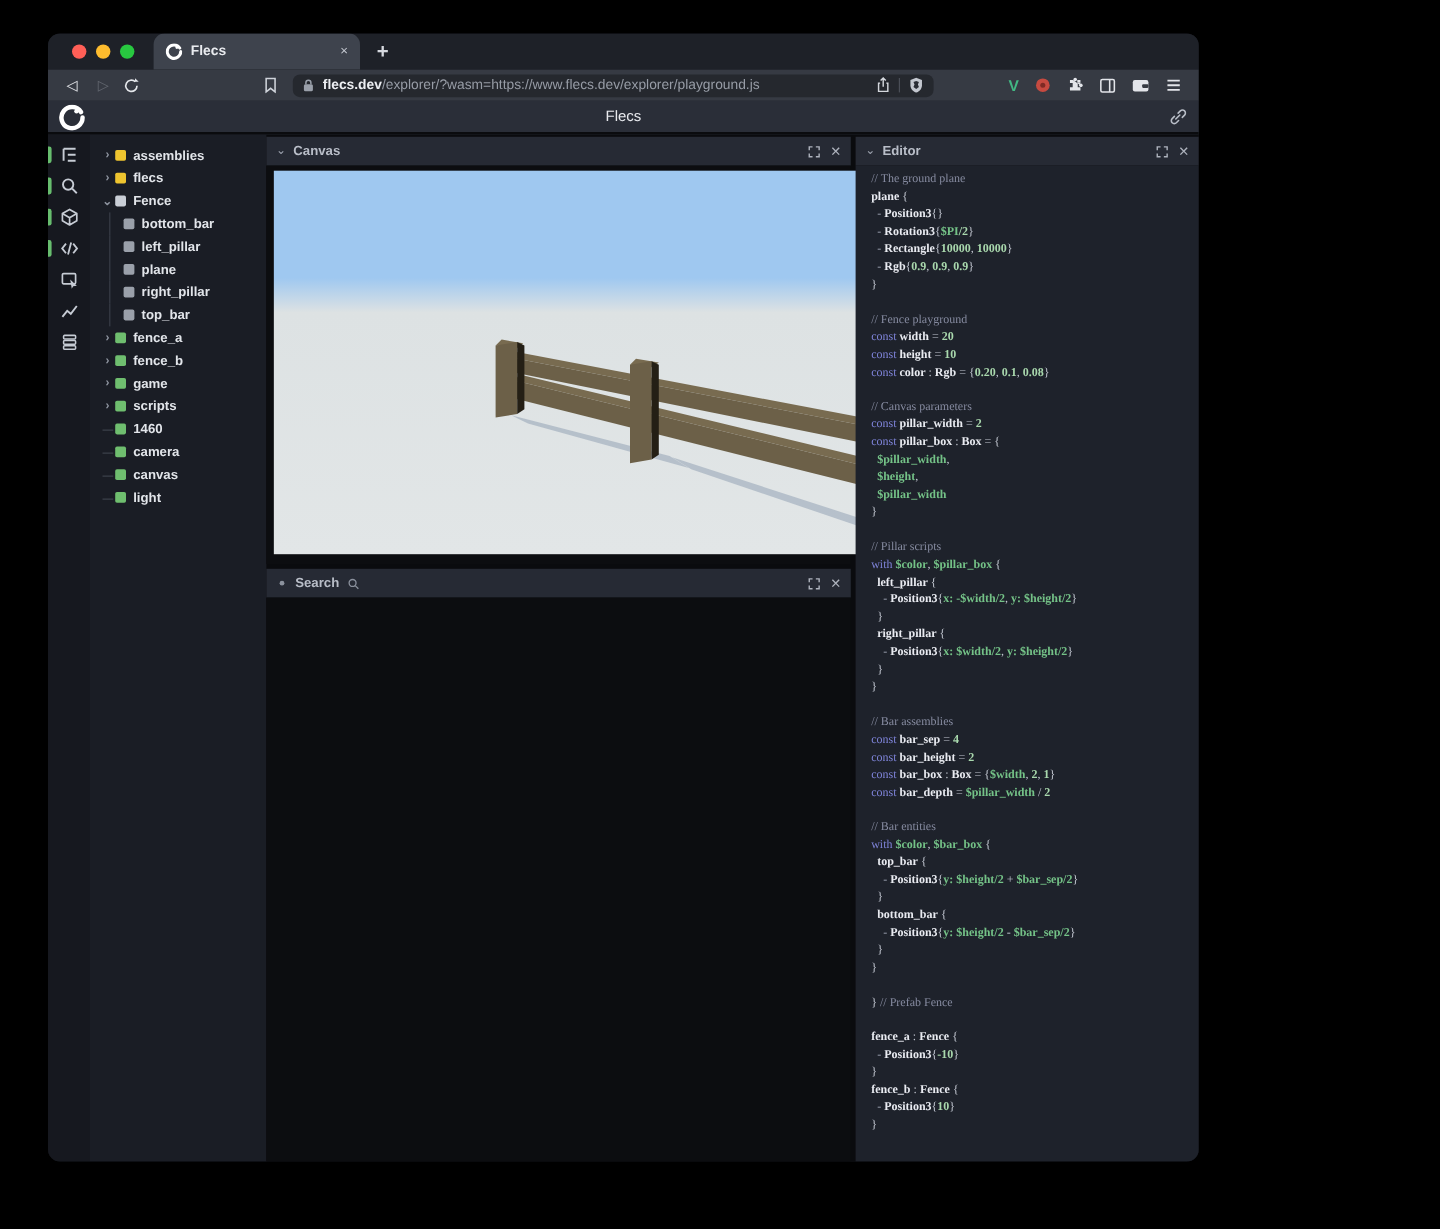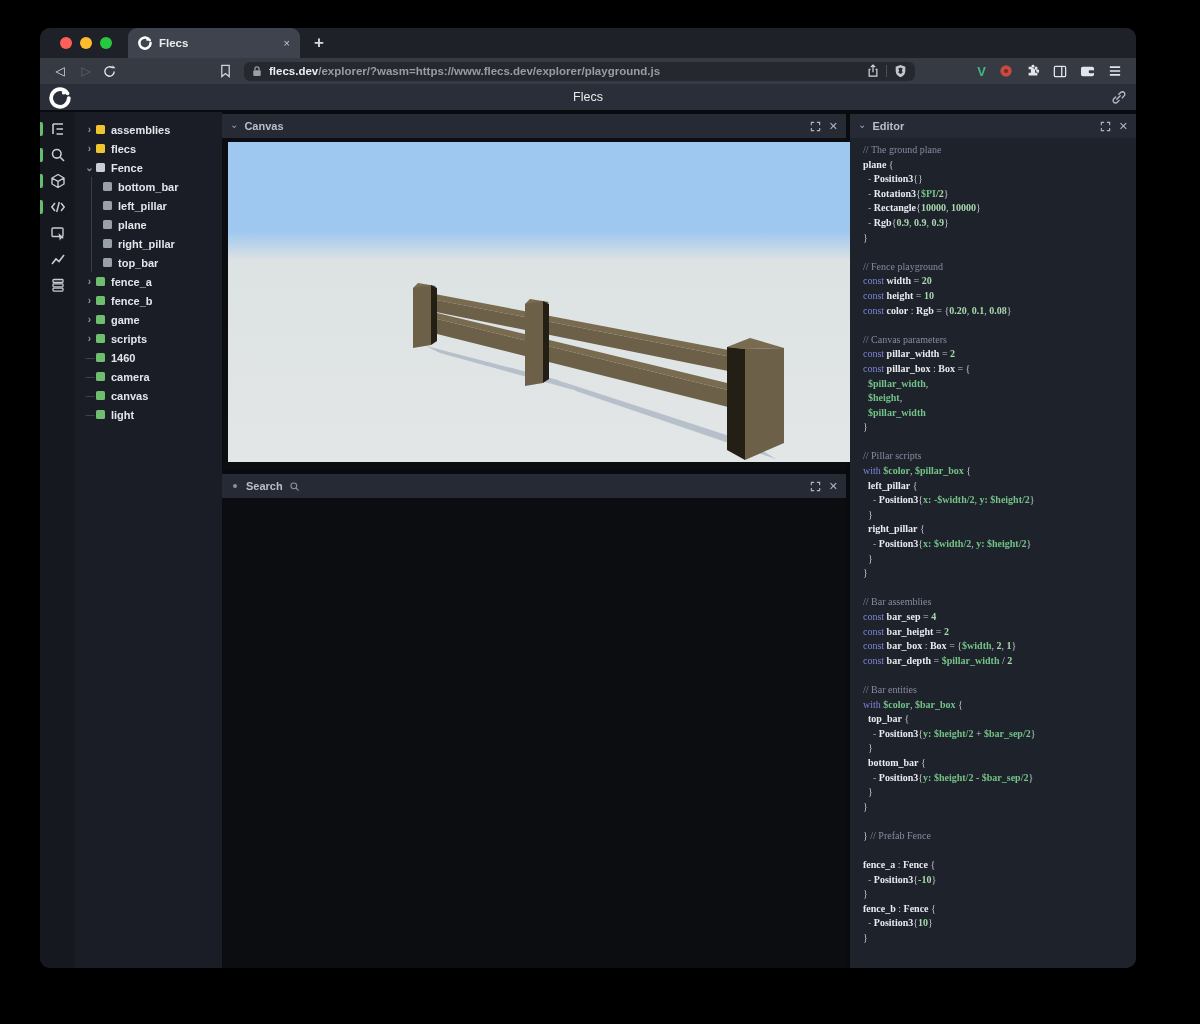--- a/index.html
+++ b/index.html
@@ -1,19 +1,19 @@
 <!DOCTYPE html>
 <html style="--accent-green: #67bd6e; --sq-yellow: #eec42f; --sq-green: #6fbe6f; --sq-white: #c9ced6; --sq-gray: #9aa0aa; --traffic-red: #ff5f57; --traffic-yellow: #febc2e; --traffic-green: #28c840; --vue-green: #42b883; --ext-red: #c64a40; --sky-top: #9fc8f0; --horizon: #dde2e3; --ground: #e2e6e7; --fence-lit: #6c6048; --fence-top: #786b50; --fence-dark: #241f15; --shadow: #8b9cb0; --code-comment: #868ba0; --code-keyword: #7e83d8; --code-ident: #e9ebf1; --code-var: #74c287; --code-num: #a9d8ad; --code-punct: #c0c5cf;"><head>
 <meta charset="utf-8">
 <style>
   * { margin:0; padding:0; box-sizing:border-box; }
   html,body { width:1200px; height:1024px; background:#000; overflow:hidden;
               font-family:"Liberation Sans", sans-serif; }
 
-  .window { position:absolute; left:40px; top:28px; width:1096px; height:940px;
+  .window { position:absolute; left:40px; top:28px; width:959px; height:940px;
             border-radius:10px; overflow:hidden; background:#16181f;
             display:flex; flex-direction:column; }
 
   
   .tabbar { height:30px; background:#1e2128; display:flex; align-items:center; flex:none; }
   .lights { display:flex; gap:8px; margin:0 14px 0 20px; }
   .light { width:12px; height:12px; border-radius:50%; }
   .tab { height:30px; width:172px; margin-left:2px; background:#3e434d;
          border-radius:9px 9px 0 0; display:flex; align-items:center; padding:0 10px; gap:7px; }
   .tab-title { color:#e9ebef; font-size:11.5px; font-weight:bold; flex:1; }
@@ -21,21 +21,21 @@
   .newtab { color:#d6d9df; font-size:17px; margin-left:14px; font-weight:bold; }
 
   .toolbar { height:26px; background:#363a43; display:flex; align-items:center; flex:none;
              padding:0 14px 0 10px; gap:6px; }
   .navbtn { width:20px; text-align:center; font-size:12px; color:#e4e6ea; }
   .navbtn.disabled { color:#62666f; }
   .bm { margin-left:96px; }
   .urlbar { flex:1; height:19px; background:#25282e; border-radius:6px; margin-left:6px;
             display:flex; align-items:center; padding:0 8px; min-width:0; }
   .url-host { color:#eceef2; font-size:11.5px; font-weight:bold; white-space:nowrap; }
-  .url-path { color:#979ca6; font-size:11.5px; white-space:nowrap; overflow:hidden; flex:1;font-weight:bold; }
+  .url-path { color:#979ca6; font-size:11.5px; white-space:nowrap; overflow:hidden; flex:1; }
   .url-div { width:1px; height:12px; background:#4a4e57; margin:0 7px; }
   .extrow { display:flex; align-items:center; gap:13px; margin-left:56px; }
   .vue-badge { color:#42b883; font-weight:bold; font-size:13px; }
 
   
   .appheader { height:28px; background:#2a2e38; display:flex; align-items:center; flex:none;
                position:relative; border-bottom:2px solid #0a0b0e; }
   .app-logo { position:absolute; left:9px; top:3px; }
   .app-title { flex:1; text-align:center; color:#e8eaee; font-size:12.5px; }
   .link-icon { position:absolute; right:10px; top:6px; }

